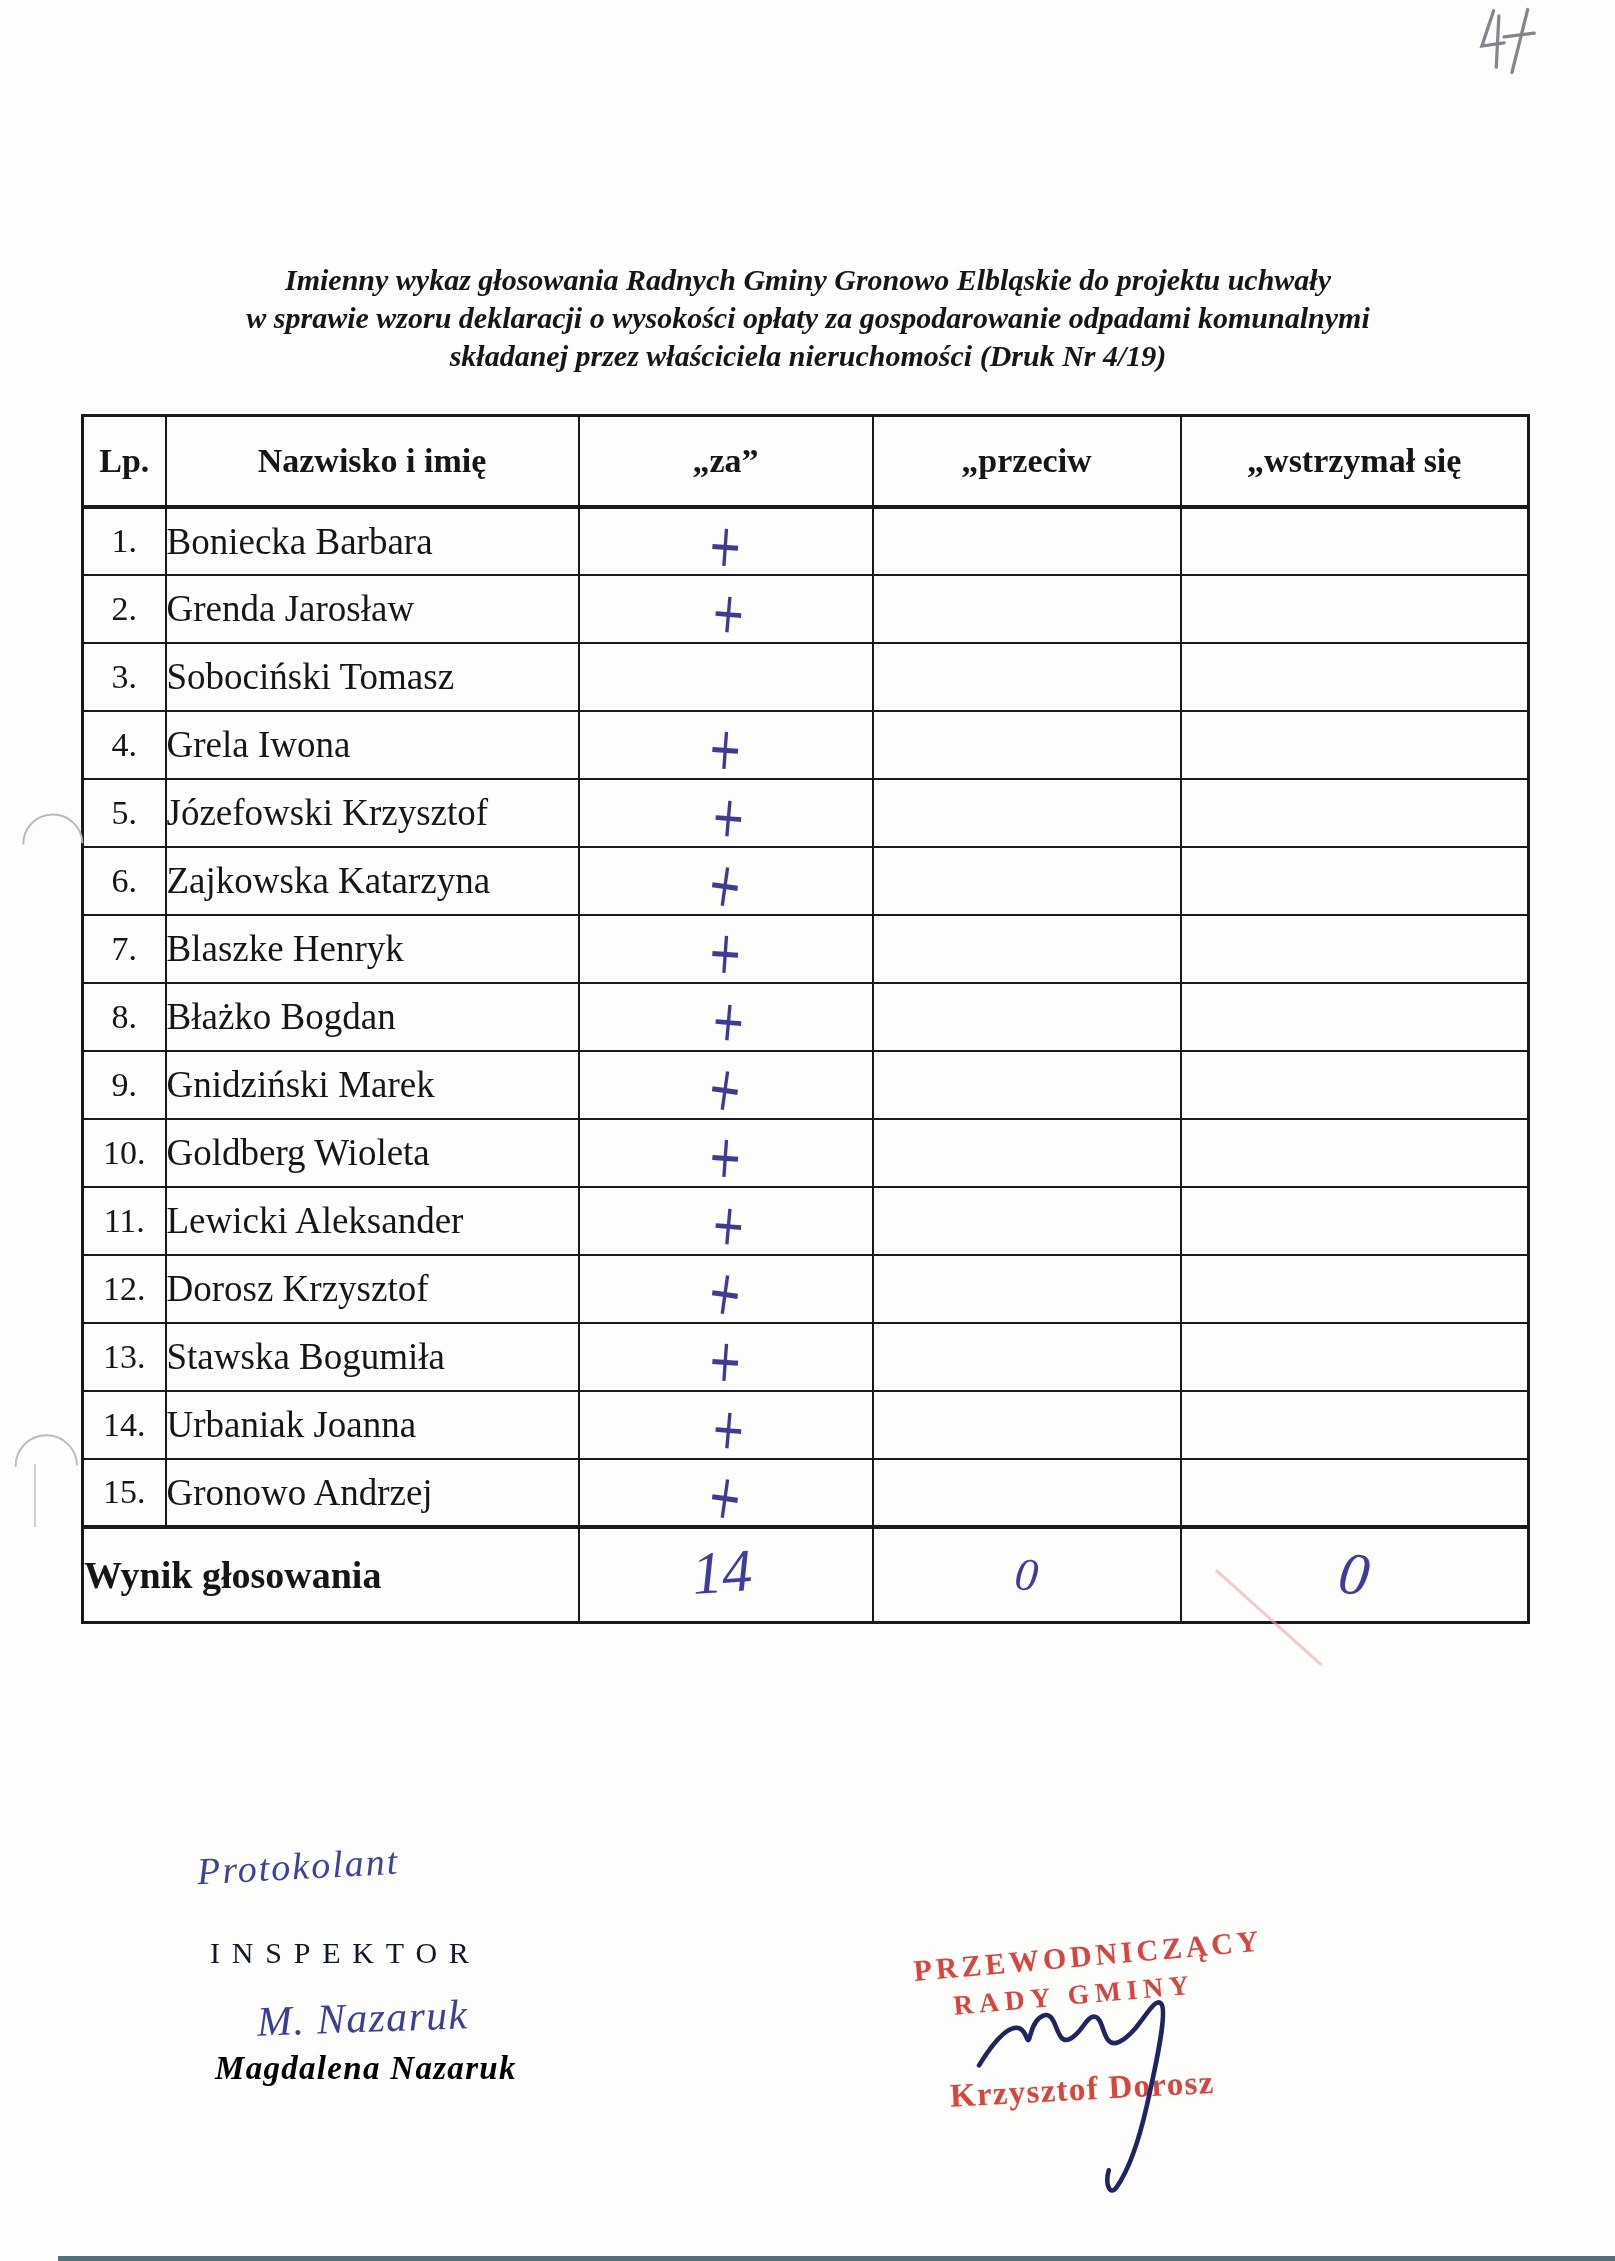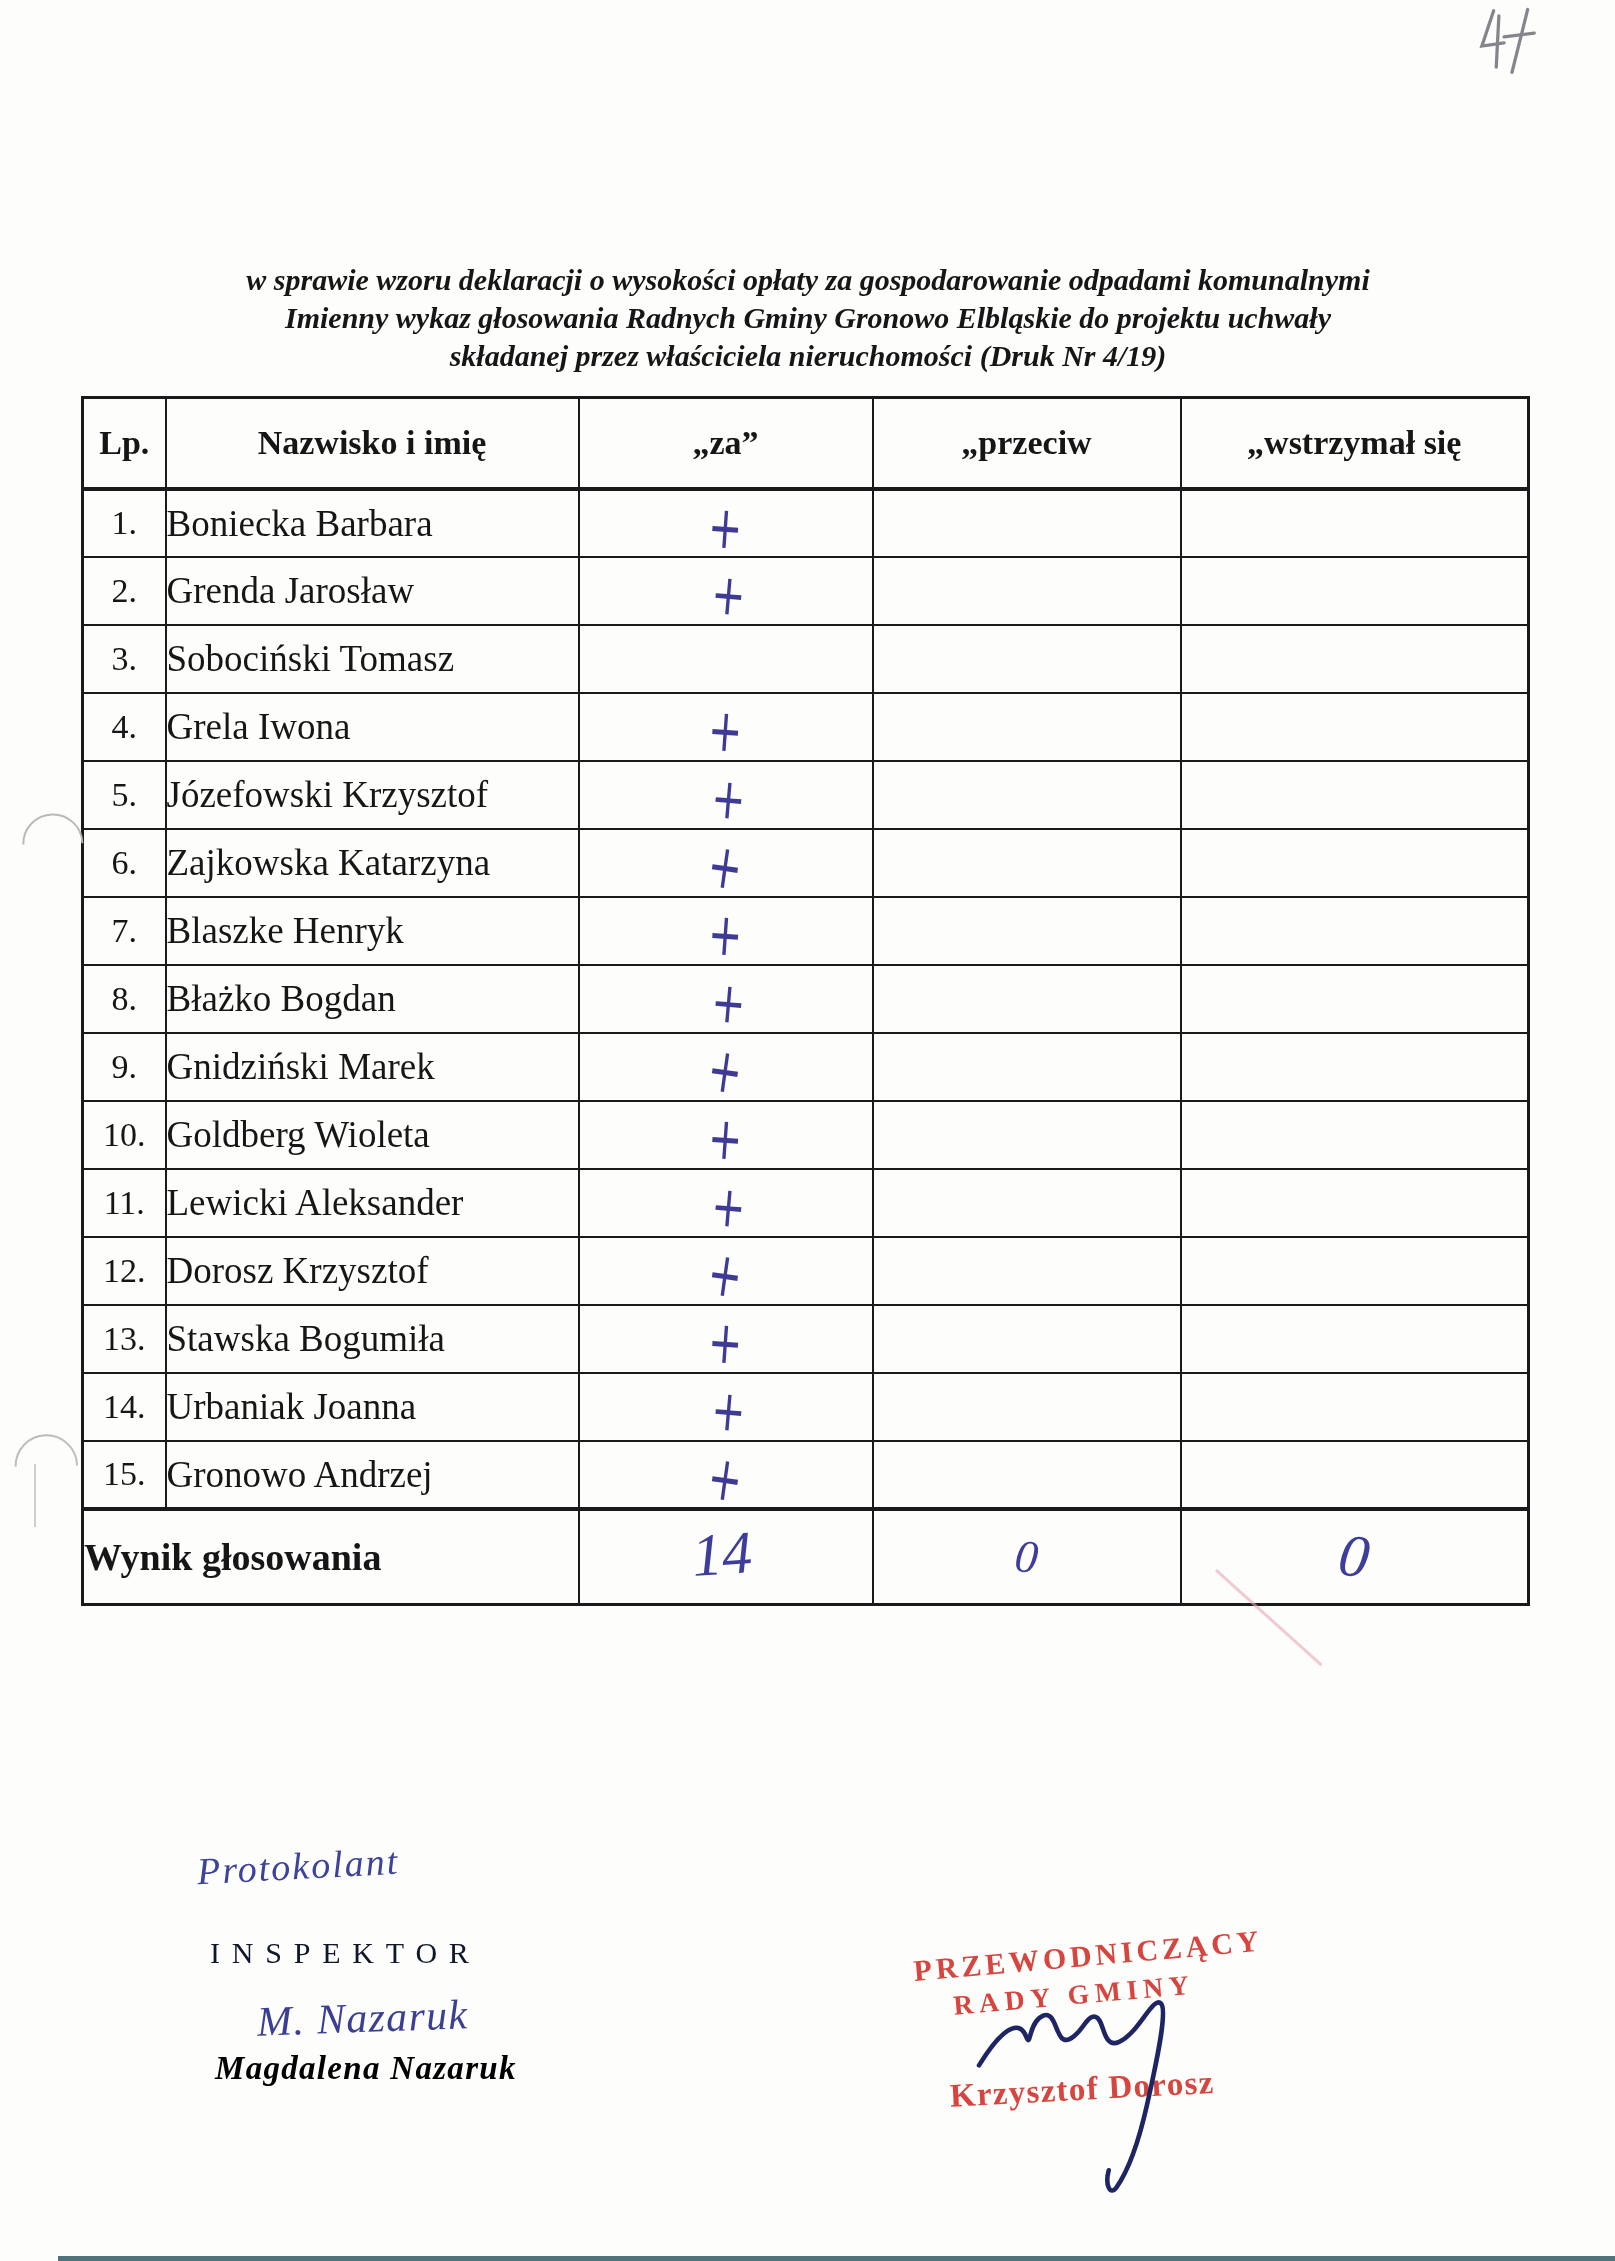--- a/index.html
+++ b/index.html
@@ -18,21 +18,21 @@
     letter-spacing:0.3px;white-space:nowrap;
   }
   
   .title-block{
     position:absolute;left:0;top:261px;width:1616px;
     text-align:center;font-weight:bold;font-style:italic;
     font-size:30px;line-height:38px;
   }
   
   table.vote-table{
-    position:absolute;left:81px;top:396px;
+    position:absolute;left:81px;top:414px;
     width:1445px;border-collapse:collapse;table-layout:fixed;
     background:transparent;
   }
   table.vote-table col.c-lp{width:83px;}
   table.vote-table col.c-name{width:413px;}
   table.vote-table col.c-za{width:294px;}
   table.vote-table col.c-przeciw{width:308px;}
   table.vote-table col.c-wstrzymal{width:348px;}
   table.vote-table{border:3.3px solid #1a1a1a;}
   table.vote-table th, table.vote-table td{
@@ -129,22 +129,22 @@
     <svg width="72" height="79" viewBox="0 0 110 120">
       <path d="M30,10 L12,64 L46,59" fill="none" stroke="#85858d" stroke-width="5" stroke-linecap="round"></path>
       <path d="M38,18 L34,96" fill="none" stroke="#85858d" stroke-width="5" stroke-linecap="round"></path>
       <path d="M82,8 L58,104" fill="none" stroke="#85858d" stroke-width="5" stroke-linecap="round"></path>
       <path d="M46,50 L92,44" fill="none" stroke="#85858d" stroke-width="5" stroke-linecap="round"></path>
     </svg>
   </div>
 
 
   <div class="title-block">
+    <div>Imienny wykaz głosowania Radnych Gminy Gronowo Elbląskie do projektu uchwały</div>
     <div>w sprawie wzoru deklaracji o wysokości opłaty za gospodarowanie odpadami komunalnymi</div>
-    <div>Imienny wykaz głosowania Radnych Gminy Gronowo Elbląskie do projektu uchwały</div>
     <div>składanej przez właściciela nieruchomości (Druk Nr 4/19)</div>
   </div>
 
   <table class="vote-table">
     <colgroup>
       <col class="c-lp">
         <col class="c-name">
         <col class="c-za">
         <col class="c-przeciw">
         <col class="c-wstrzymal">

